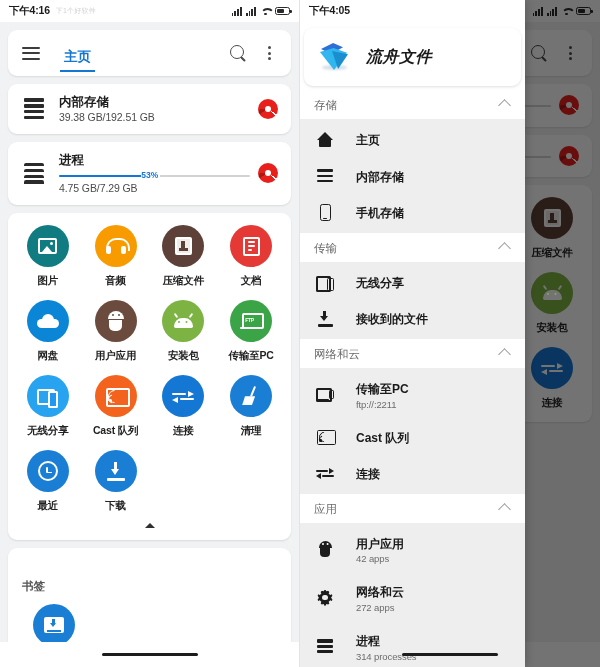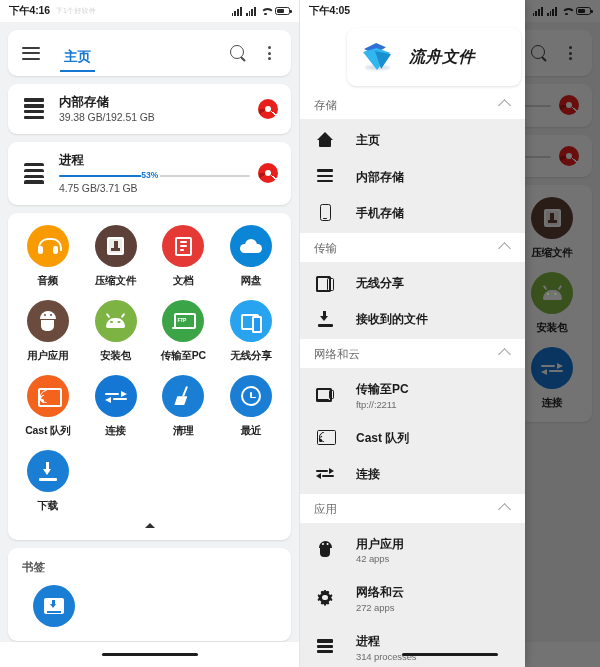--- a/index.html
+++ b/index.html
@@ -157,38 +157,38 @@
   .gly-dl b{position:absolute;left:4px;top:7px;width:0;height:0;border-left:4.8px solid transparent;border-right:4.8px solid transparent;border-top:6px solid #fff;}
   .gly-dl u{position:absolute;left:0;bottom:0;width:18px;height:2.6px;background:#fff;border-radius:1px;}
   .gly-fold{width:20px;height:17px;position:relative;}
   .gly-fold::before{content:"";position:absolute;left:0;top:0;width:20px;height:16px;background:#fff;border-radius:2px;}
   .gly-fold b{position:absolute;left:8px;top:2px;width:3px;height:6px;background:#1a7fd4;}
   .gly-fold i{position:absolute;left:6px;top:6px;width:0;height:0;border-left:3.6px solid transparent;border-right:3.6px solid transparent;border-top:4.4px solid #1a7fd4;}
   .gly-fold u{position:absolute;left:3px;bottom:2px;width:14px;height:2px;background:#1a7fd4;}
 
   
   .bm-card { padding:12px 14px 14px; }
-  .bm-title { font-size:11.5px; color:#555; font-weight:700; }
+  .bm-title { font-size:11.5px; color:#555; font-weight:700;margin-top:19px; }
   .bm-items { display:flex; margin-top:10px; }
   .bm-item { display:flex; flex-direction:column; align-items:center; width:64px; cursor:pointer; }
 
   .navbar { height:25px; flex:0 0 25px; background:#ffffff; display:flex; align-items:center; justify-content:center; }
   .navpill { width:96px; height:3.4px; background:#1c1c1c; border-radius:2px; }
 
   
   .phone-right { width:300px; height:667px; position:relative; background:#ffffff; overflow:hidden; }
   .under { position:absolute; inset:0; display:flex; flex-direction:column; background:#f1f2f3; }
   .scrim { position:absolute; inset:0; background:rgba(0,0,0,.55); }
   .drawer {
     position:absolute; left:0; top:0; bottom:0; width:225px;
     background:#ffffff; display:flex; flex-direction:column; z-index:5;
     box-shadow:2px 0 8px rgba(0,0,0,.18);
   }
   .dr-status { height:22px; flex:0 0 22px; display:flex; align-items:center; padding:0 9px; background:#fff; }
-  .dr-head { padding:6px 4px 0;margin-left:43px; }
+  .dr-head { padding:6px 4px 0; }
   .dr-headcard {
     background:#fff; border-radius:9px; box-shadow:0 1px 3px rgba(0,0,0,.13);
     height:58px; display:flex; align-items:center; padding:0 14px;
   }
   .logo { width:34px; height:32px; position:relative; flex:0 0 34px; }
   .logo .p1 { position:absolute; left:3px; top:2px; width:22px; height:11px; background:#2f6fd8; clip-path:polygon(0 55%,55% 0,100% 38%,45% 100%); }
   .logo .p2 { position:absolute; left:2px; top:7px; width:27px; height:22px; background:#31b6ef; clip-path:polygon(0 18%,50% 0,100% 22%,52% 100%); }
   .logo .p3 { position:absolute; left:14px; top:8px; width:16px; height:20px; background:#1a8fd0; clip-path:polygon(0 10%,100% 26%,38% 100%); }
   .logo .p4 { position:absolute; left:4px; top:24px; width:25px; height:5px; background:rgba(120,150,180,.30); border-radius:50%; filter:blur(1px); }
   .app-name { font-size:16px; color:#1a1a1a; font-weight:700; margin-left:14px; font-style:italic; letter-spacing:.5px; }
@@ -323,28 +323,34 @@
             <i></i>
             <i></i>
           </span>
         <span class="st-body">
           <div class="st-title">进程</div>
           <div class="st-bar">
             <span class="st-track"></span>
             <span class="st-fill" style="width:53%"></span>
             <span class="st-pct" style="left:53%">53%</span>
           </div>
-          <div class="st-sub">4.75 GB/3.71 GB</div>
+          <div class="st-sub">4.75 GB/7.29 GB</div>
         </span>
         <span class="pie"></span>
       </div>
 
       <div class="card grid-card">
         <div class="grid">
 
+          <div class="gitem">
+            <span class="gcirc" style="background:#117b82">
+                <span class="gly gly-img"></span>
+              </span>
+            <span class="glabel">图片</span>
+          </div>
           <div class="gitem">
             <span class="gcirc" style="background:#f79b00">
                 <span class="gly-head"></span>
               </span>
             <span class="glabel">音频</span>
           </div>
           <div class="gitem">
             <span class="gcirc" style="background:#5d4037">
                 <span class="gly-zip"></span>
               </span>

